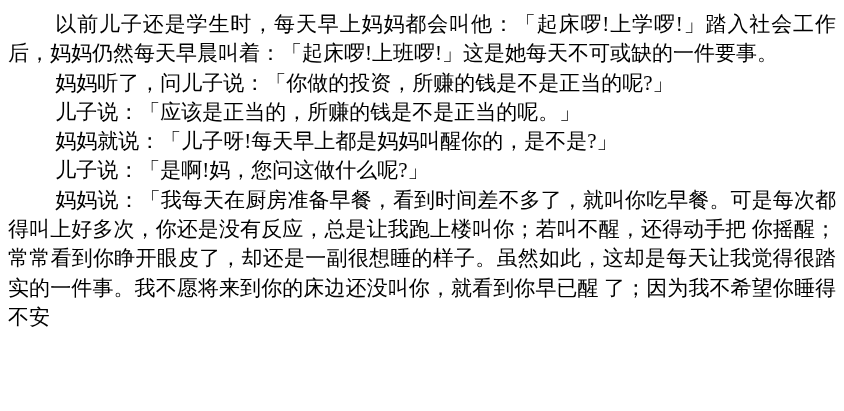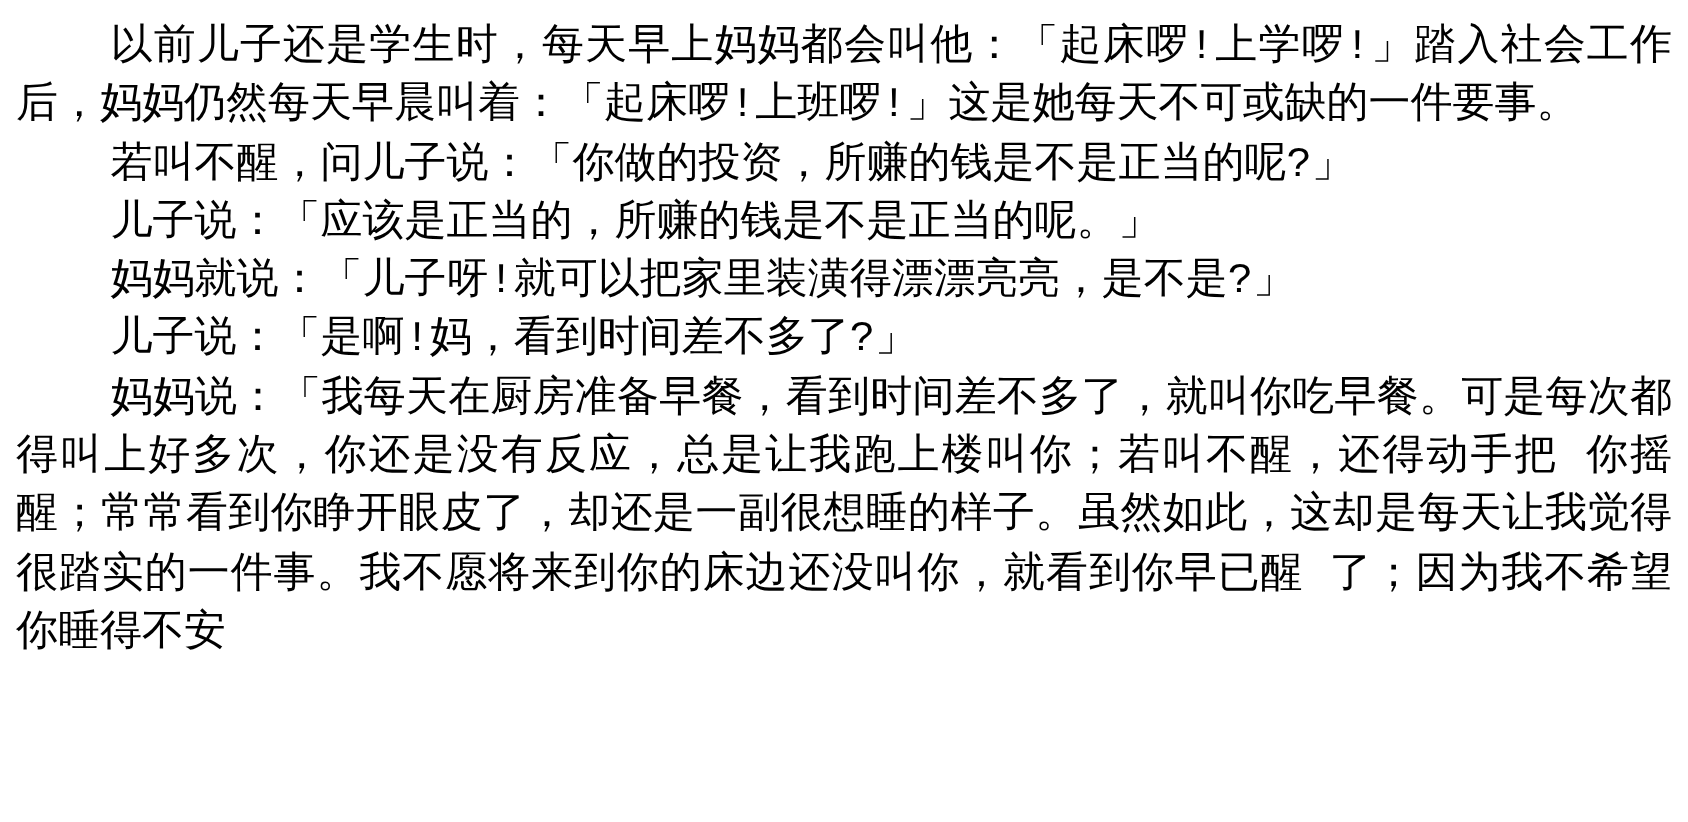--- a/index.html
+++ b/index.html
@@ -6,37 +6,37 @@
     margin: 0;
     padding: 0;
     background: #ffffff;
   }
   .page {
     width: 844px;
     height: 329px;
     box-sizing: border-box;
     background: #ffffff;
     color: #000000;
-    font-family: Liberation Mono, monospace;
+    font-family: Liberation Serif, serif;
     font-size: 21px;
     line-height: 29.3px;
     padding: 10px 8px 0 8px;
     overflow: hidden;
   }
   .page p {
     margin: 0;
     text-indent: 2.25em;
     text-align: justify;
     text-justify: inter-character;
     word-break: break-all;
   }
 </style>
 </head>
 <body>
 
 <div class="page">
   <p>以前儿子还是学生时，每天早上妈妈都会叫他：「起床啰!上学啰!」踏入社会工作后，妈妈仍然每天早晨叫着：「起床啰!上班啰!」这是她每天不可或缺的一件要事。</p>
-  <p>若叫不醒，问儿子说：「你做的投资，所赚的钱是不是正当的呢?」</p>
+  <p>妈妈听了，问儿子说：「你做的投资，所赚的钱是不是正当的呢?」</p>
   <p>儿子说：「应该是正当的，所赚的钱是不是正当的呢。」</p>
-  <p>妈妈就说：「儿子呀!就可以把家里装潢得漂漂亮亮，是不是?」</p>
-  <p>儿子说：「是啊!妈，看到时间差不多了?」</p>
+  <p>妈妈就说：「儿子呀!每天早上都是妈妈叫醒你的，是不是?」</p>
+  <p>儿子说：「是啊!妈，您问这做什么呢?」</p>
   <p>妈妈说：「我每天在厨房准备早餐，看到时间差不多了，就叫你吃早餐。可是每次都得叫上好多次，你还是没有反应，总是让我跑上楼叫你；若叫不醒，还得动手把 你摇醒；常常看到你睁开眼皮了，却还是一副很想睡的样子。虽然如此，这却是每天让我觉得很踏实的一件事。我不愿将来到你的床边还没叫你，就看到你早已醒 了；因为我不希望你睡得不安</p>
 </div>
 
 </body></html>

